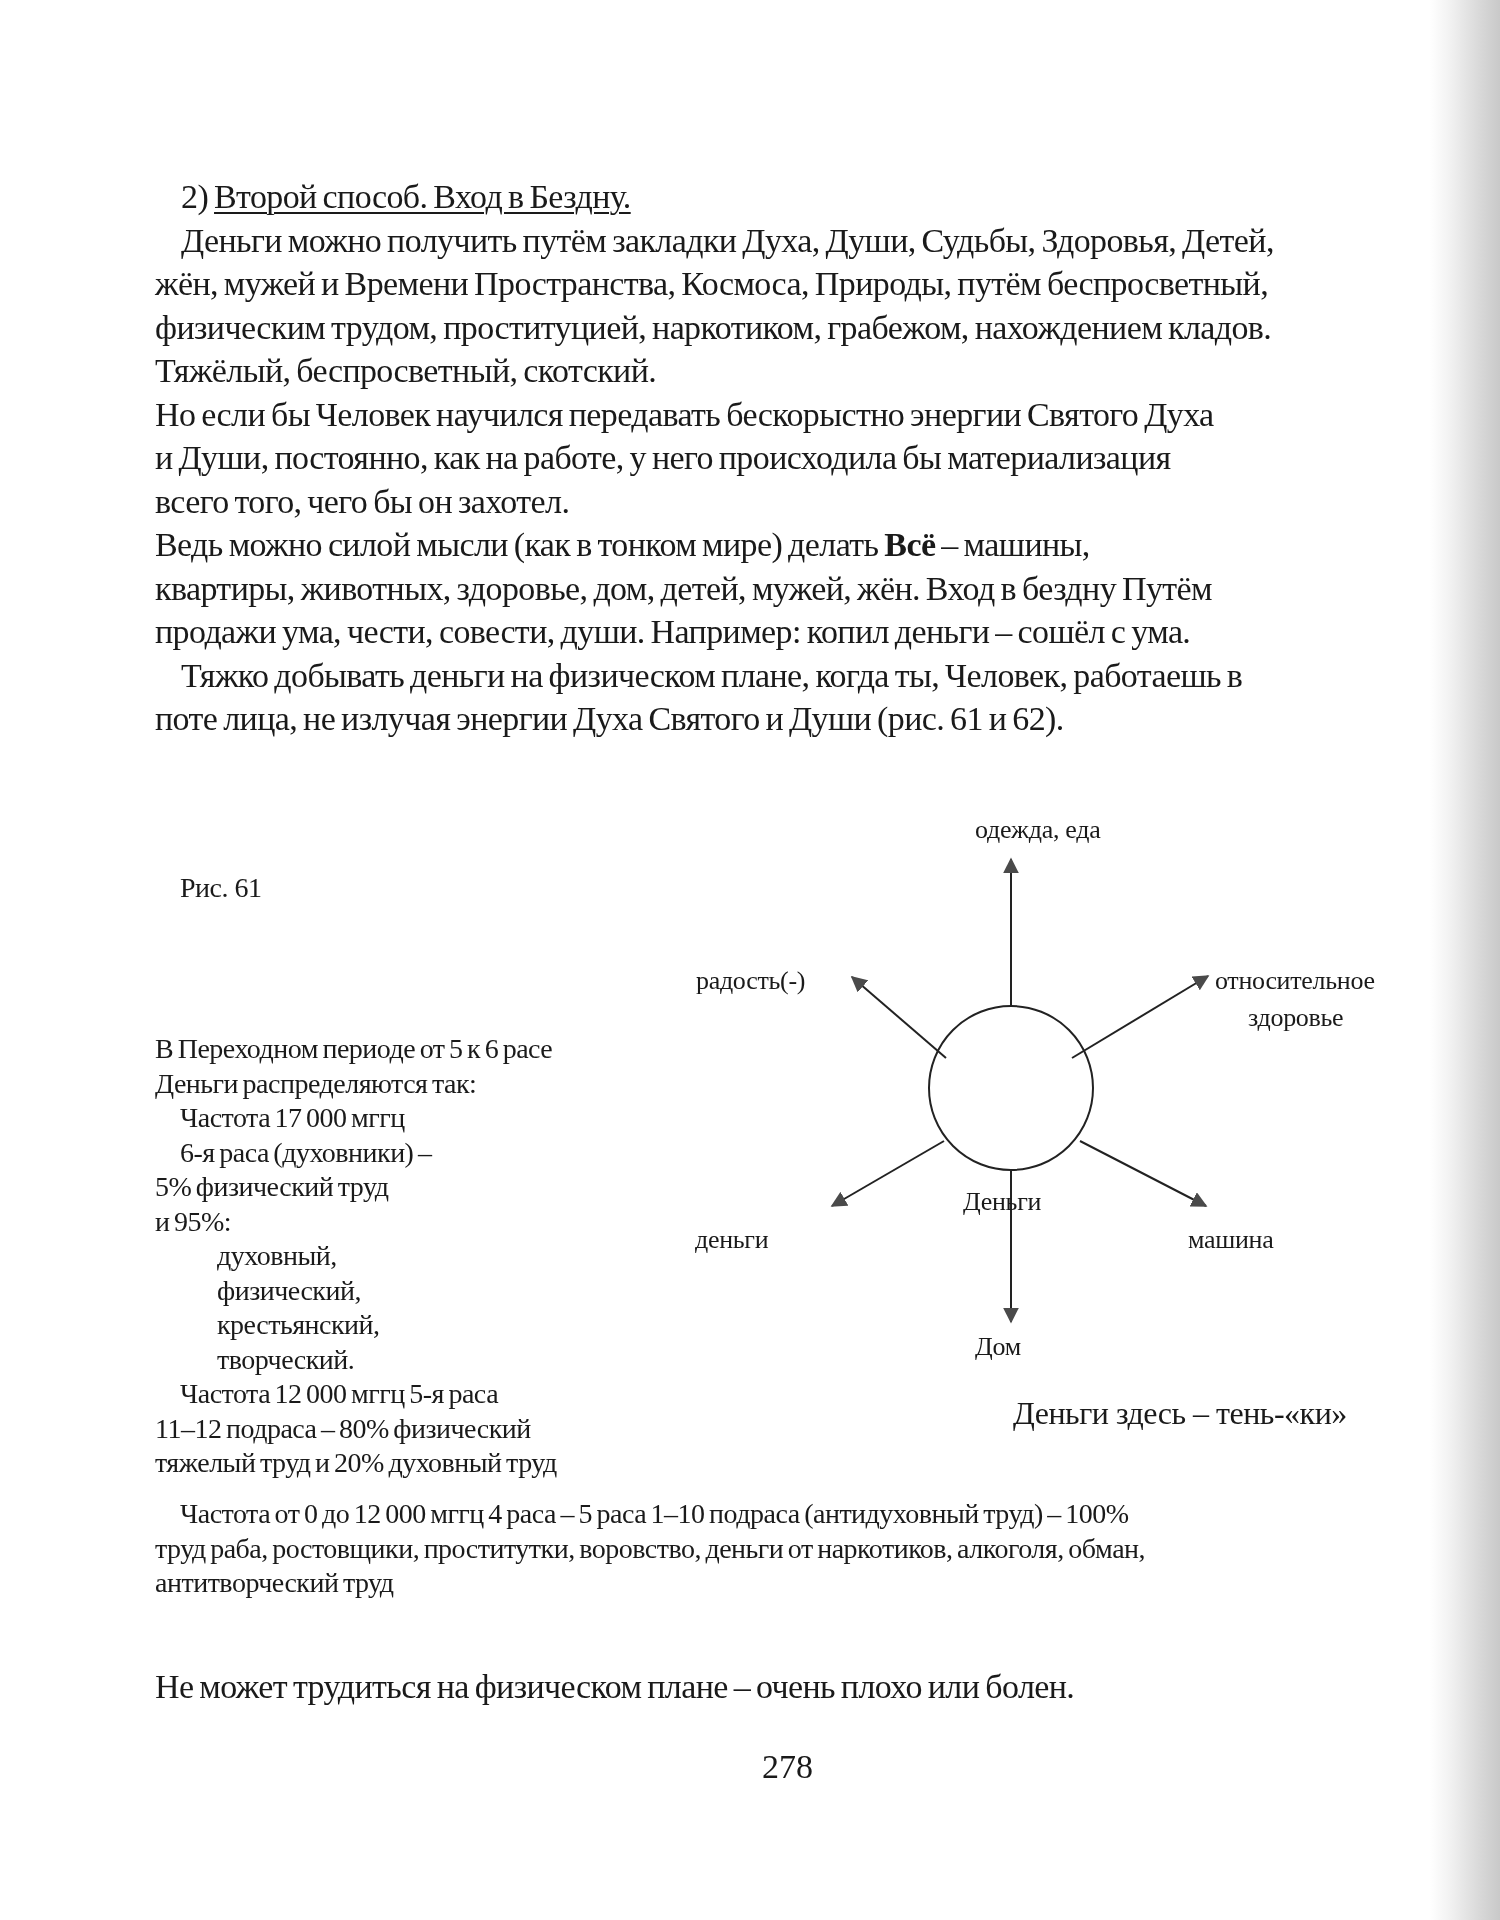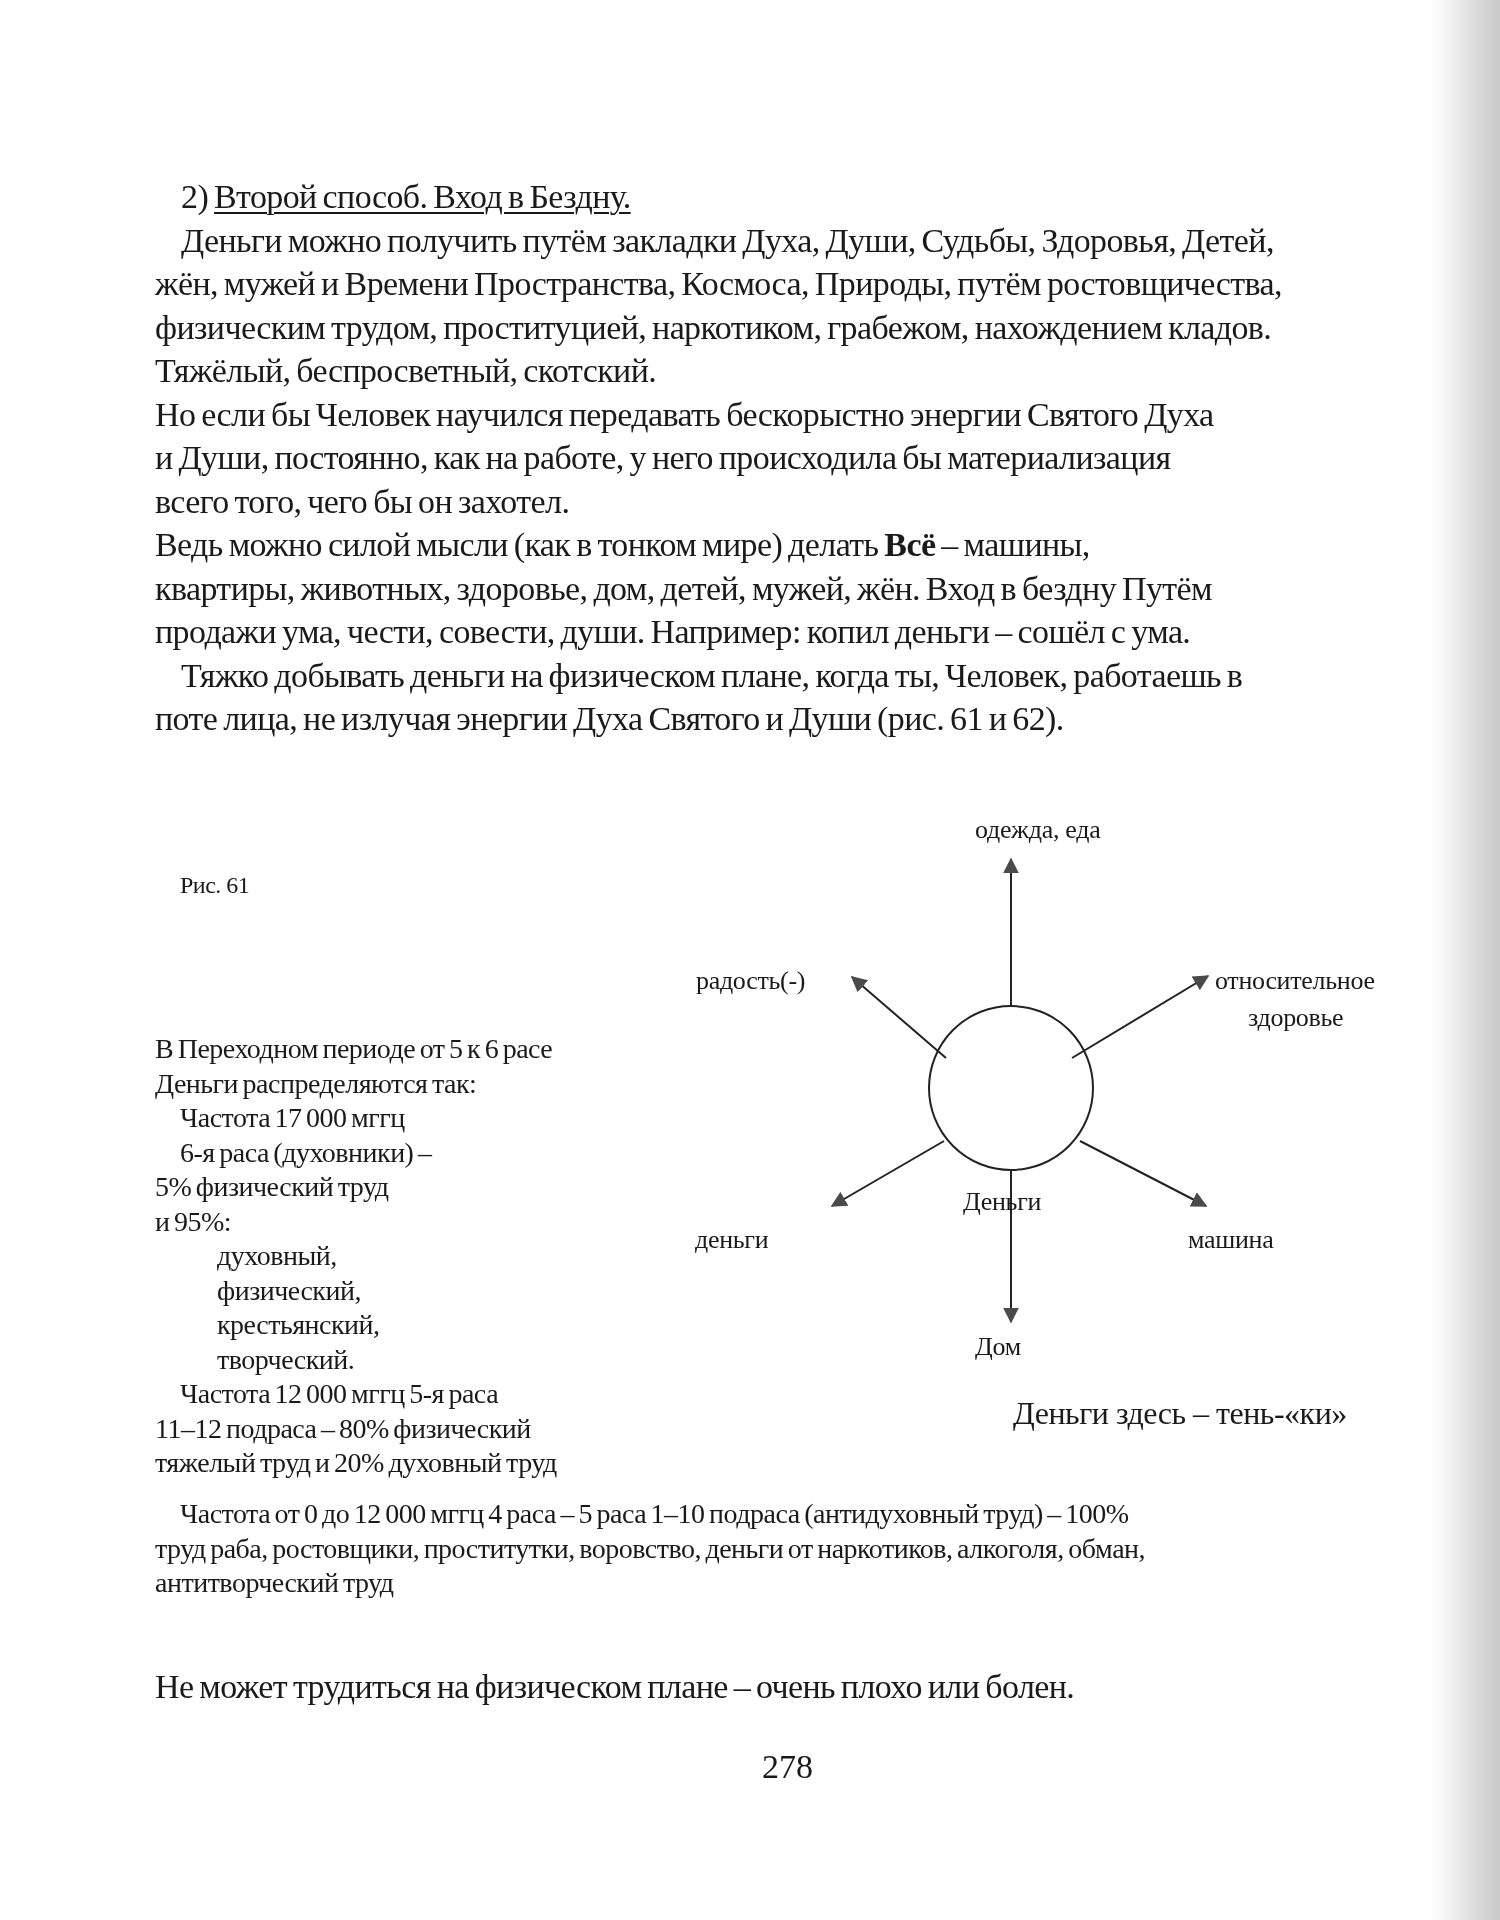--- a/index.html
+++ b/index.html
@@ -16,21 +16,21 @@
   .main-text {
     position: absolute; left: 155px; top: 175px; width: 1290px;
     font-size: 34px; line-height: 43.5px;
     letter-spacing: -0.6px; word-spacing: -2px;
   }
   .line { white-space: nowrap; display: block; }
   .indent { padding-left: 26px; }
   .heading-link { text-decoration: underline; text-underline-offset: 4px; text-decoration-thickness: 1.5px; text-align: right; }
   b { font-weight: bold; }
 
-  .fig-label { position: absolute; left: 180px; top: 872px; font-size: 24px; letter-spacing: -0.5px; }
+  .fig-label { position: absolute; left: 180px; top: 872px; font-size: 28px; letter-spacing: -0.5px; }
 
   .fig-left {
     position: absolute; left: 155px; top: 1003px;
     font-size: 28px; line-height: 34.5px; letter-spacing: -0.5px; word-spacing: -2px; margin-top: 29px;
   }
   .fig-left .i1 { padding-left: 25px; }
   .fig-left .i2 { padding-left: 62px; }
 
   .bottom-block {
     position: absolute; left: 155px; top: 1497px;
@@ -47,21 +47,21 @@
   .page-number { position: absolute; left: 762px; top: 1748px; font-size: 34px; }
 </style>
 </head>
 <body>
 
 <div class="page-shadow"></div>
 
 <div class="main-text">
   <span class="line indent"><span>2) </span><span class="heading-link">Второй способ. Вход в Бездну.</span></span>
   <span class="line indent">Деньги можно получить путём закладки Духа, Души, Судьбы, Здоровья, Детей,</span>
-  <span class="line">жён, мужей и Времени Пространства, Космоса, Природы, путём ростовщичества,</span>
+  <span class="line">жён, мужей и Времени Пространства, Космоса, Природы, путём беспросветный,</span>
   <span class="line">физическим трудом, проституцией, наркотиком, грабежом, нахождением кладов.</span>
   <span class="line">Тяжёлый, беспросветный, скотский.</span>
   <span class="line">Но если бы Человек научился передавать бескорыстно энергии Святого Духа</span>
   <span class="line">и Души, постоянно, как на работе, у него происходила бы материализация</span>
   <span class="line">всего того, чего бы он захотел.</span>
   <span class="line"><span>Ведь можно силой мысли (как в тонком мире) делать </span><b>Всё</b><span> – машины,</span></span>
   <span class="line">квартиры, животных, здоровье, дом, детей, мужей, жён. Вход в бездну Путём</span>
   <span class="line">продажи ума, чести, совести, души. Например: копил деньги – сошёл с ума.</span>
   <span class="line indent">Тяжко добывать деньги на физическом плане, когда ты, Человек, работаешь в</span>
   <span class="line">поте лица, не излучая энергии Духа Святого и Души (рис. 61 и 62).</span>

